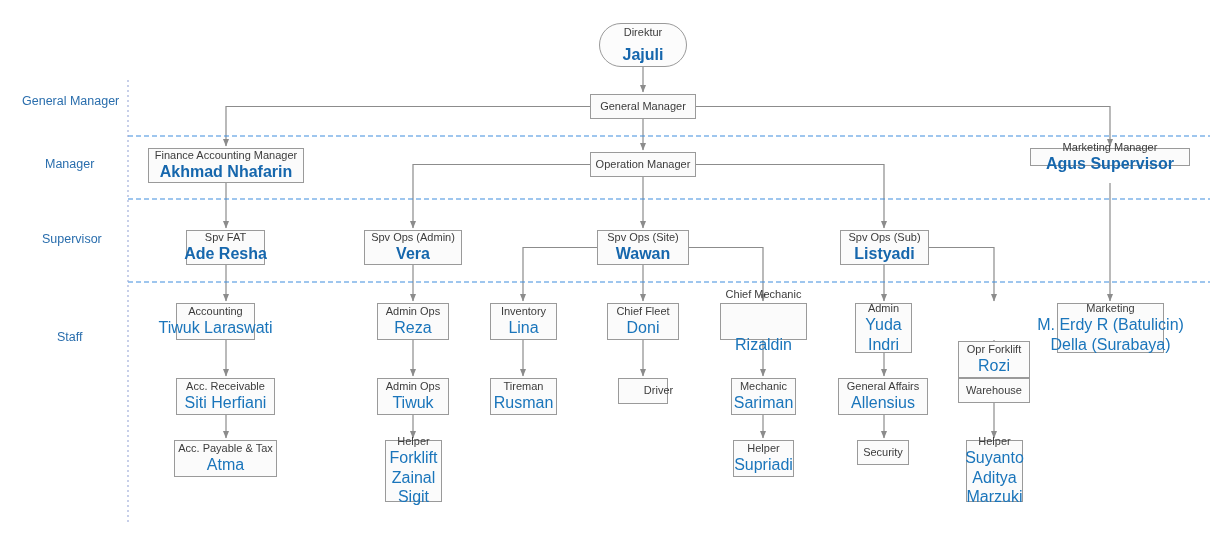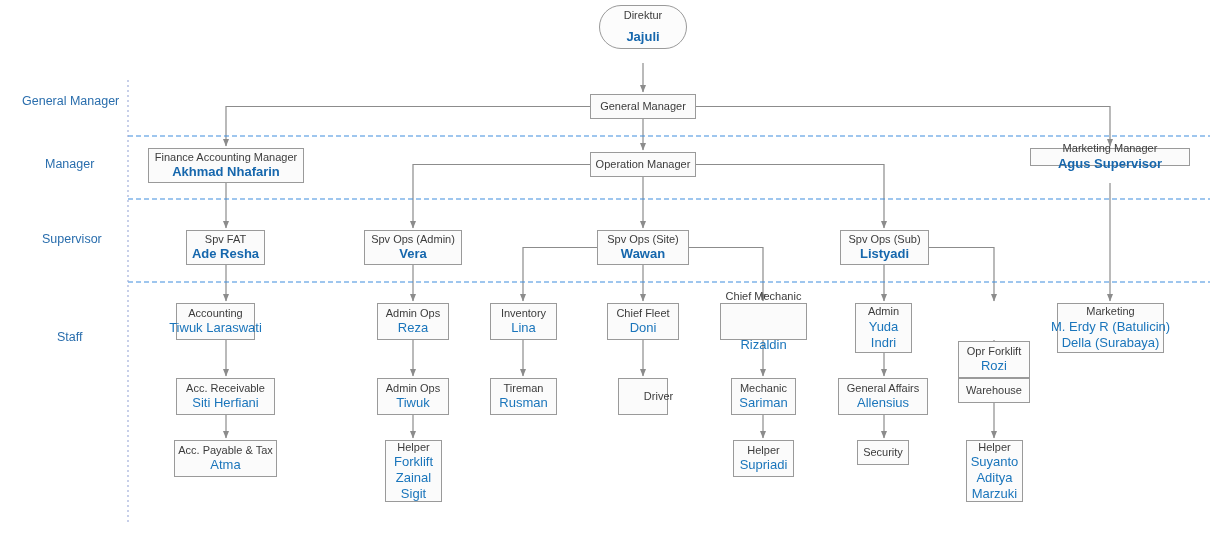--- a/index.html
+++ b/index.html
@@ -40,21 +40,21 @@
     border-radius: 22px;
     background: #fcfcfc;
   }
   .node .title {
     color: #3c3c3c;
     font-size: 11px;
     white-space: nowrap;
   }
   .node .person {
     color: #1a75bb;
-    font-size: 13px;
+    font-size: 16px;
     white-space: nowrap;
   }
   .node.emph .person {
     font-weight: bold;
     color: #1667ad;
   }
   .band-label {
     position: absolute;
     color: #2a6ead;
     font-size: 12.5px;
@@ -127,21 +127,21 @@
       </g>
   </svg>
 
   <div id="level-labels">
       <div class="band-label" style="left: 22px; top: 94px;">General Manager</div>
       <div class="band-label" style="left: 45px; top: 157px;">Manager</div>
       <div class="band-label" style="left: 42px; top: 232px;">Supervisor</div>
       <div class="band-label" style="left: 57px; top: 330px;">Staff</div>
     </div>
   <div id="nodes">
-      <div class="node rounded emph" style="left: 599px; top: 5px; width: 88px; height: 44px; gap: 6px;">
+      <div class="node rounded emph" style="left: 599px; top: 23px; width: 88px; height: 44px; gap: 6px;">
         <div class="title">Direktur</div>
         <div class="person">Jajuli</div>
       </div>
       <div class="node" style="left: 590px; top: 94px; width: 106px; height: 25px;">
         <div class="title">General Manager</div>
       </div>
       <div class="node emph" style="left: 148px; top: 148px; width: 156px; height: 35px;">
         <div class="title">Finance Accounting Manager</div>
         <div class="person">Akhmad Nhafarin</div>
       </div>
@@ -199,21 +199,21 @@
         <div class="person">Lina</div>
       </div>
       <div class="node" style="left: 490px; top: 378px; width: 67px; height: 37px;">
         <div class="title">Tireman</div>
         <div class="person">Rusman</div>
       </div>
       <div class="node" style="left: 607px; top: 303px; width: 72px; height: 37px;">
         <div class="title">Chief Fleet</div>
         <div class="person">Doni</div>
       </div>
-      <div class="node" style="left: 618px; top: 378px; width: 50px; height: 37px; padding-left: 31px;">
+      <div class="node" style="left: 618px; top: 378px; width: 50px; height: 26px; padding-left: 31px;">
         <div class="title">Driver</div>
       </div>
       <div class="node" style="left: 720px; top: 303px; width: 87px; height: 37px; gap: 34px;">
         <div class="title">Chief Mechanic</div>
         <div class="person">Rizaldin</div>
       </div>
       <div class="node" style="left: 731px; top: 378px; width: 65px; height: 37px;">
         <div class="title">Mechanic</div>
         <div class="person">Sariman</div>
       </div>

